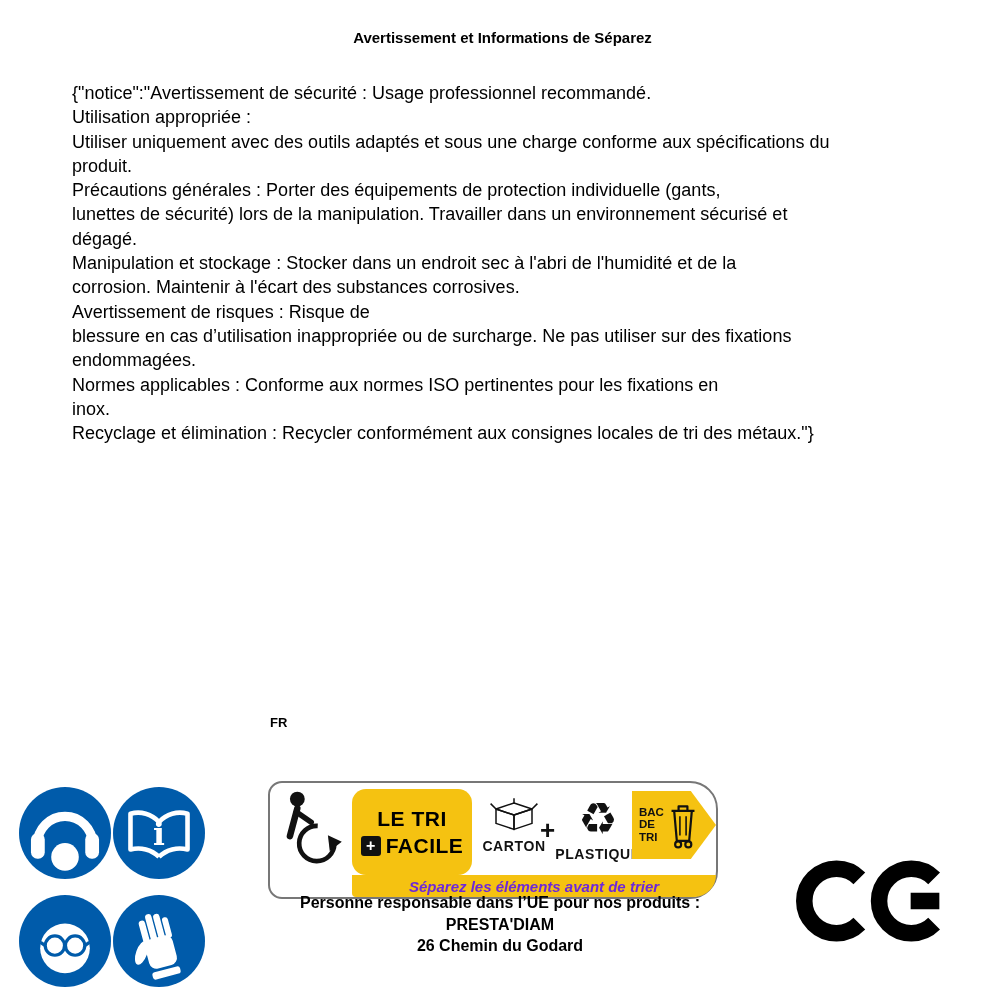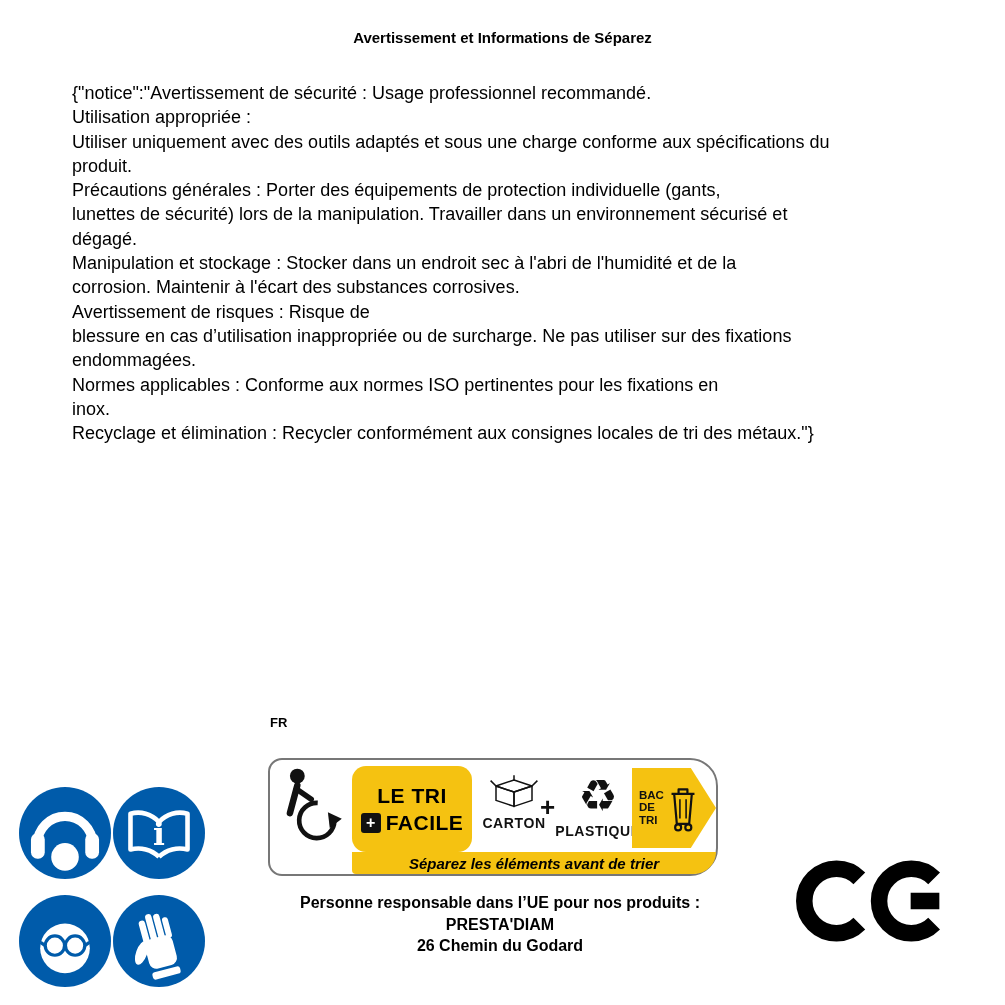--- a/index.html
+++ b/index.html
@@ -24,21 +24,21 @@
   .picto {
     position:absolute; width:92px; height:92px; border-radius:50%;
     background:var(--mandatory-blue,#005BAA); overflow:hidden;
   }
   .picto svg { width:100%; height:100%; display:block; }
   .blue-stroke { stroke:var(--mandatory-blue,#005BAA); }
 
   
   .fr-label { position:absolute; left:270px; top:715px; font-size:13px; font-weight:bold; color:#000; }
   .triman-box {
-    position:absolute; left:268px; top:758px; width:450px; height:118px;
+    position:absolute; left:268px; top:781px; width:450px; height:118px;
     border:2px solid #777; border-radius:14px 28px 28px 14px; background:#fff;
   }
   .triman-figure { position:absolute; left:6px; top:4px; width:76px; height:88px; }
   .badge {
     position:absolute; left:82px; top:6px; width:120px; height:86px;
     background:var(--tri-yellow,#F5C211); border-radius:14px;
     display:flex; flex-direction:column; align-items:center; justify-content:center; gap:3px;
   }
   .badge-line1 { font-size:21px; font-weight:900; letter-spacing:0.5px; color:#000; }
   .badge-line2 { display:flex; align-items:center; gap:5px; }
@@ -50,32 +50,32 @@
 
   .material { position:absolute; top:12px; display:flex; flex-direction:column; align-items:center; }
   .material-carton { left:212px; width:64px; }
   .material-plastique { left:292px; width:72px; }
   .material svg { display:block; }
   .mat-label { font-size:14px; font-weight:bold; letter-spacing:0.6px; margin-top:3px; color:#111; }
   .recycle-glyph { font-family:"DejaVu Sans", sans-serif; font-size:44px; line-height:48px; color:#111; }
   .plus-separator { position:absolute; left:270px; top:32px; font-size:26px; font-weight:900; color:#111; }
 
   .flag {
-    position:absolute; left:362px; top:8px; width:84px; height:80px;
+    position:absolute; left:362px; top:8px; width:84px; height:68px;
     background:var(--tri-yellow,#F5C211);
     clip-path:polygon(0 0, 70% 0, 100% 50%, 70% 100%, 0 100%);
     display:flex; align-items:center; gap:4px; padding:3px 16px 4px 7px;
   }
   .flag-text { white-space:pre-line; font-size:11.5px; line-height:12.5px; font-weight:800; color:#111; }
   .strip {
     position:absolute; left:82px; right:0; bottom:0; height:22px;
     background:var(--tri-yellow,#F5C211); border-radius:0 0 22px 4px;
     display:flex; align-items:center; justify-content:center;
   }
-  .strip span { font-size:15px; font-weight:bold; font-style:italic; color:#000000; }
+  .strip span { font-size:15px; font-weight:bold; font-style:italic; color:#6d28d9; }
 
   
   .responsible {
     position:absolute; left:230px; top:872px; width:540px;
     text-align:center; font-weight:bold; font-size:16px; line-height:21.5px; color:#000;margin-top:20px;
   }
 
   
   .ce-mark { position:absolute; left:795px; top:851px; width:160px; height:100px; }
 </style>

